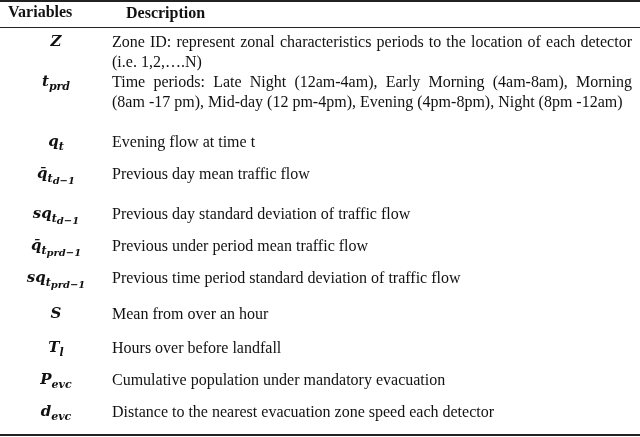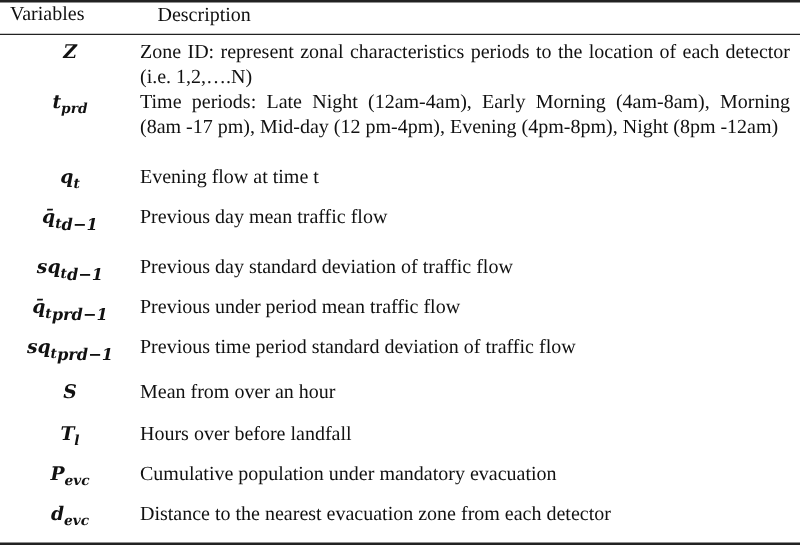--- a/index.html
+++ b/index.html
@@ -2,28 +2,28 @@
 <html><head>
 <meta charset="utf-8">
 <style>
   html, body { margin: 0; padding: 0; background: #ffffff; }
   body { width: 640px; height: 437px; position: relative; overflow: hidden;
          font-family: "Liberation Serif", serif; color: #111; font-size: 16px; }
   .rule { position: absolute; left: 0; width: 640px; background: #222; }
   .rule.top { top: 0; height: 2px; }
   .rule.mid { top: 27px; height: 1px; }
   .rule.bot { top: 434px; height: 2px; }
-  .hdr { position: absolute; top: 3px; font-weight: normal; font-size: 16px; }
+  .hdr { position: absolute; top: 3px; font-weight: bold; font-size: 16px; }
   .hdr.var { left: 8px; }
   .hdr.desc { left: 126px; }
   .row { position: absolute; left: 0; width: 640px; }
   .sym { position: absolute; left: 0; width: 112px; text-align: center;
          font-family: "DejaVu Serif", serif; font-weight: bold; font-style: italic; font-size: 15px; }
   .sym sub { font-size: 11px; vertical-align: -4px; margin-top: 12px; }
-  .sym sub sub { font-size: 13px; vertical-align: -2px; }
+  .sym sub sub { font-size: 10px; vertical-align: -2px; }
   .desc { position: absolute; left: 112px; width: 520px; text-align: justify;
           font-size: 16px; line-height: 20px; }
 </style>
 </head>
 <body>
 
 <div class="rule top"></div>
 <div class="hdr var">Variables</div>
 <div class="hdr desc">Description</div>
 <div class="rule mid"></div>
@@ -73,16 +73,16 @@
   <div class="desc">Hours over before landfall</div>
 </div>
 
 <div class="row" style="top:370px">
   <div class="sym"><span>P</span><sub>evc</sub></div>
   <div class="desc">Cumulative population under mandatory evacuation</div>
 </div>
 
 <div class="row" style="top:402px">
   <div class="sym"><span>d</span><sub>evc</sub></div>
-  <div class="desc">Distance to the nearest evacuation zone from each detector</div>
+  <div class="desc">Distance to the nearest evacuation zone speed each detector</div>
 </div>
 
 <div class="rule bot"></div>
 
 </body></html>

